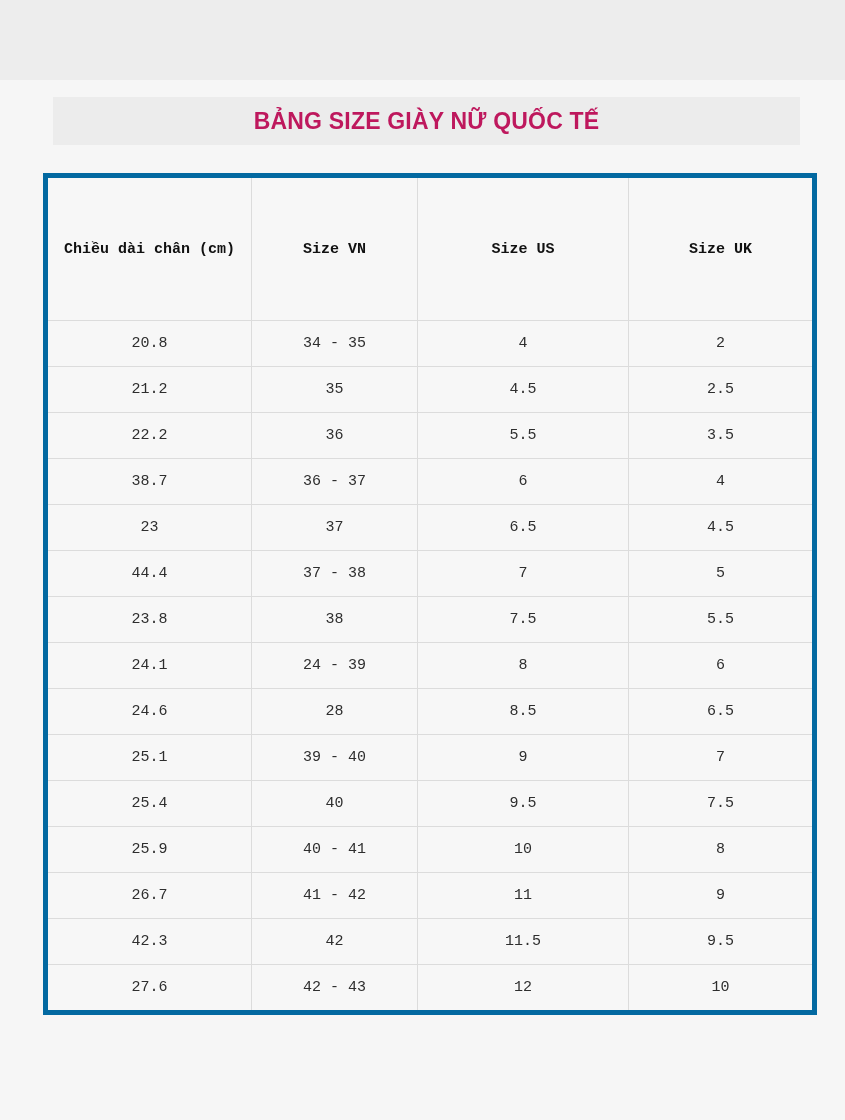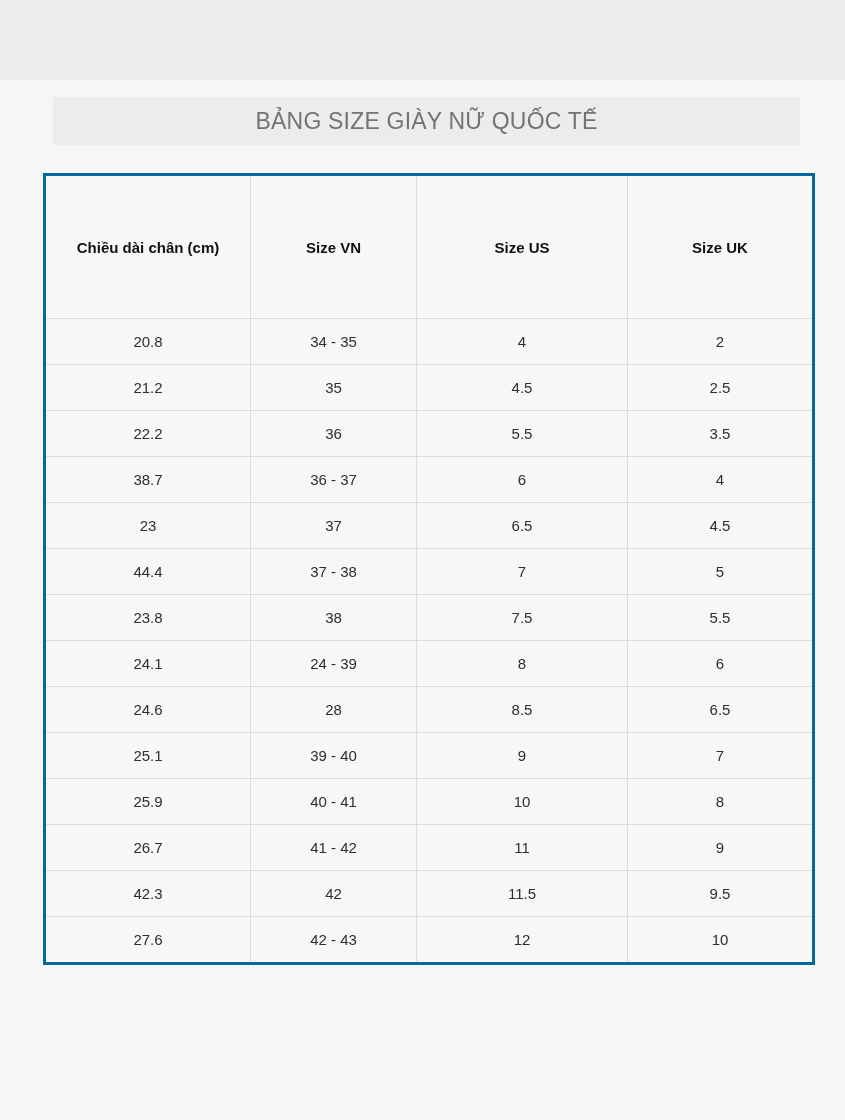--- a/index.html
+++ b/index.html
@@ -44,41 +44,42 @@
     top: 17px;
     width: 747px;
     height: 48px;
     background: #ececec;
     display: flex;
     align-items: center;
     justify-content: center;
   }
   .title-text {
     font-size: 23px;
-    font-weight: normal;
-    color: #737373;
+    font-weight: bold;
+    color: #be185d;
     letter-spacing: 0.2px;
     text-align: center;
     line-height: 1;
     white-space: nowrap;
   }
 
   
   .size-table-wrap {
     position: absolute;
     left: 43px;
     top: 93px;
     width: 769px;
   }
   table.size-table {
     width: 769px;
     border-collapse: collapse;
     table-layout: fixed;
     background: #f7f7f7;
-    border: 3px solid #0369a1;
+    border: 5px solid #0369a1;
+    font-family: Liberation Mono, monospace;
   }
   table.size-table col.c1 { width: 206px; }
   table.size-table col.c2 { width: 166px; }
   table.size-table col.c3 { width: 211px; }
   table.size-table col.c4 { width: 186px; }
 
   table.size-table th,
   table.size-table td {
     border: 1px solid #dcdcdc;
     text-align: center;
@@ -182,20 +183,26 @@
           <td>8.5</td>
           <td>6.5</td>
         </tr>
         <tr>
           <td>25.1</td>
           <td>39 - 40</td>
           <td>9</td>
           <td>7</td>
         </tr>
         <tr>
+          <td>25.4</td>
+          <td>40</td>
+          <td>9.5</td>
+          <td>7.5</td>
+        </tr>
+        <tr>
           <td>25.9</td>
           <td>40 - 41</td>
           <td>10</td>
           <td>8</td>
         </tr>
         <tr>
           <td>26.7</td>
           <td>41 - 42</td>
           <td>11</td>
           <td>9</td>

